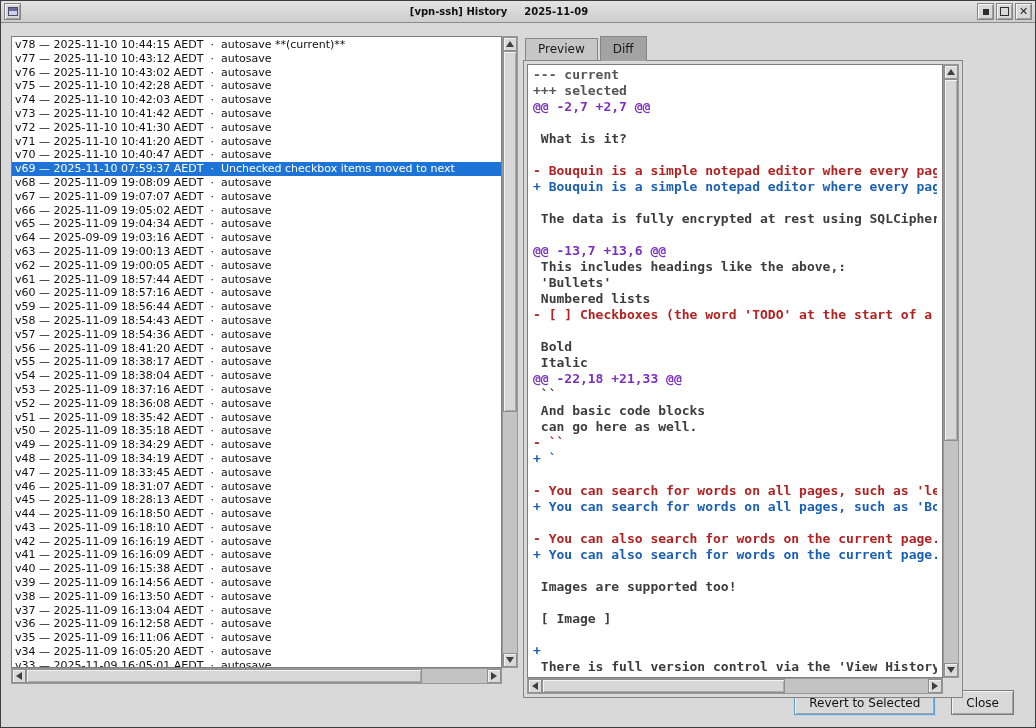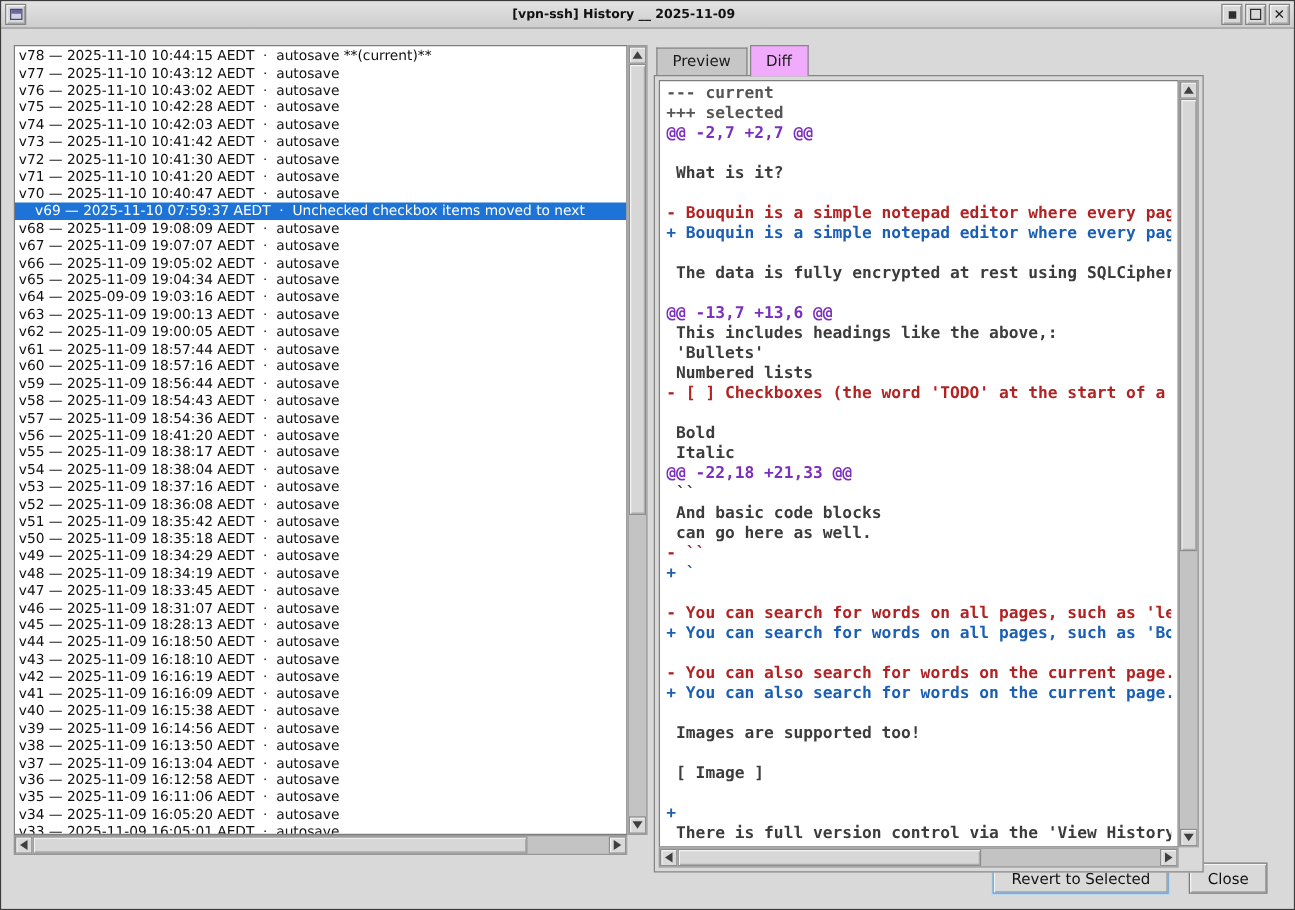--- a/index.html
+++ b/index.html
@@ -58,21 +58,21 @@
     overflow:hidden;
     padding:1px 0 0 3px;
   }
   .list-row {
     height:13.8px; line-height:13.8px;
     font-size:11px; color:#101010;
     white-space:pre; overflow:hidden;
   }
   .list-row.selected {
     background:#1d74d6; color:#ffffff;
-    margin-left:-3px; padding-left:16px;
+    margin-left:-3px; padding-left:3px;
   }
 
   
   .vscroll {
     width:16px; background:#c3c3c3;
     border:1px solid #989898;
     display:flex; flex-direction:column;
   }
   .hscroll {
     height:16px; background:#c3c3c3;
@@ -109,21 +109,21 @@
   }
   .tabbar { display:flex; align-items:flex-end; height:24px; padding-left:2px; position:relative; z-index:2; }
   .tab {
     border:1px solid #868686; border-bottom:none;
     background:#c6c6c6;
     padding:3px 12px 4px;
     font-size:12px; color:#1a1a1a;
     margin-right:2px;
   }
   .tab.active {
-    background:#f0abfc;
+    background:#a3a3a3;
     padding-top:5px; padding-bottom:5px;
     margin-bottom:-1px;
     position:relative;
   }
   .pane {
     flex:1; border:1px solid #868686;
     background:#d9d9d9; padding:3px;
     display:flex; position:relative; z-index:1;
   }
   .diff-wrap {

